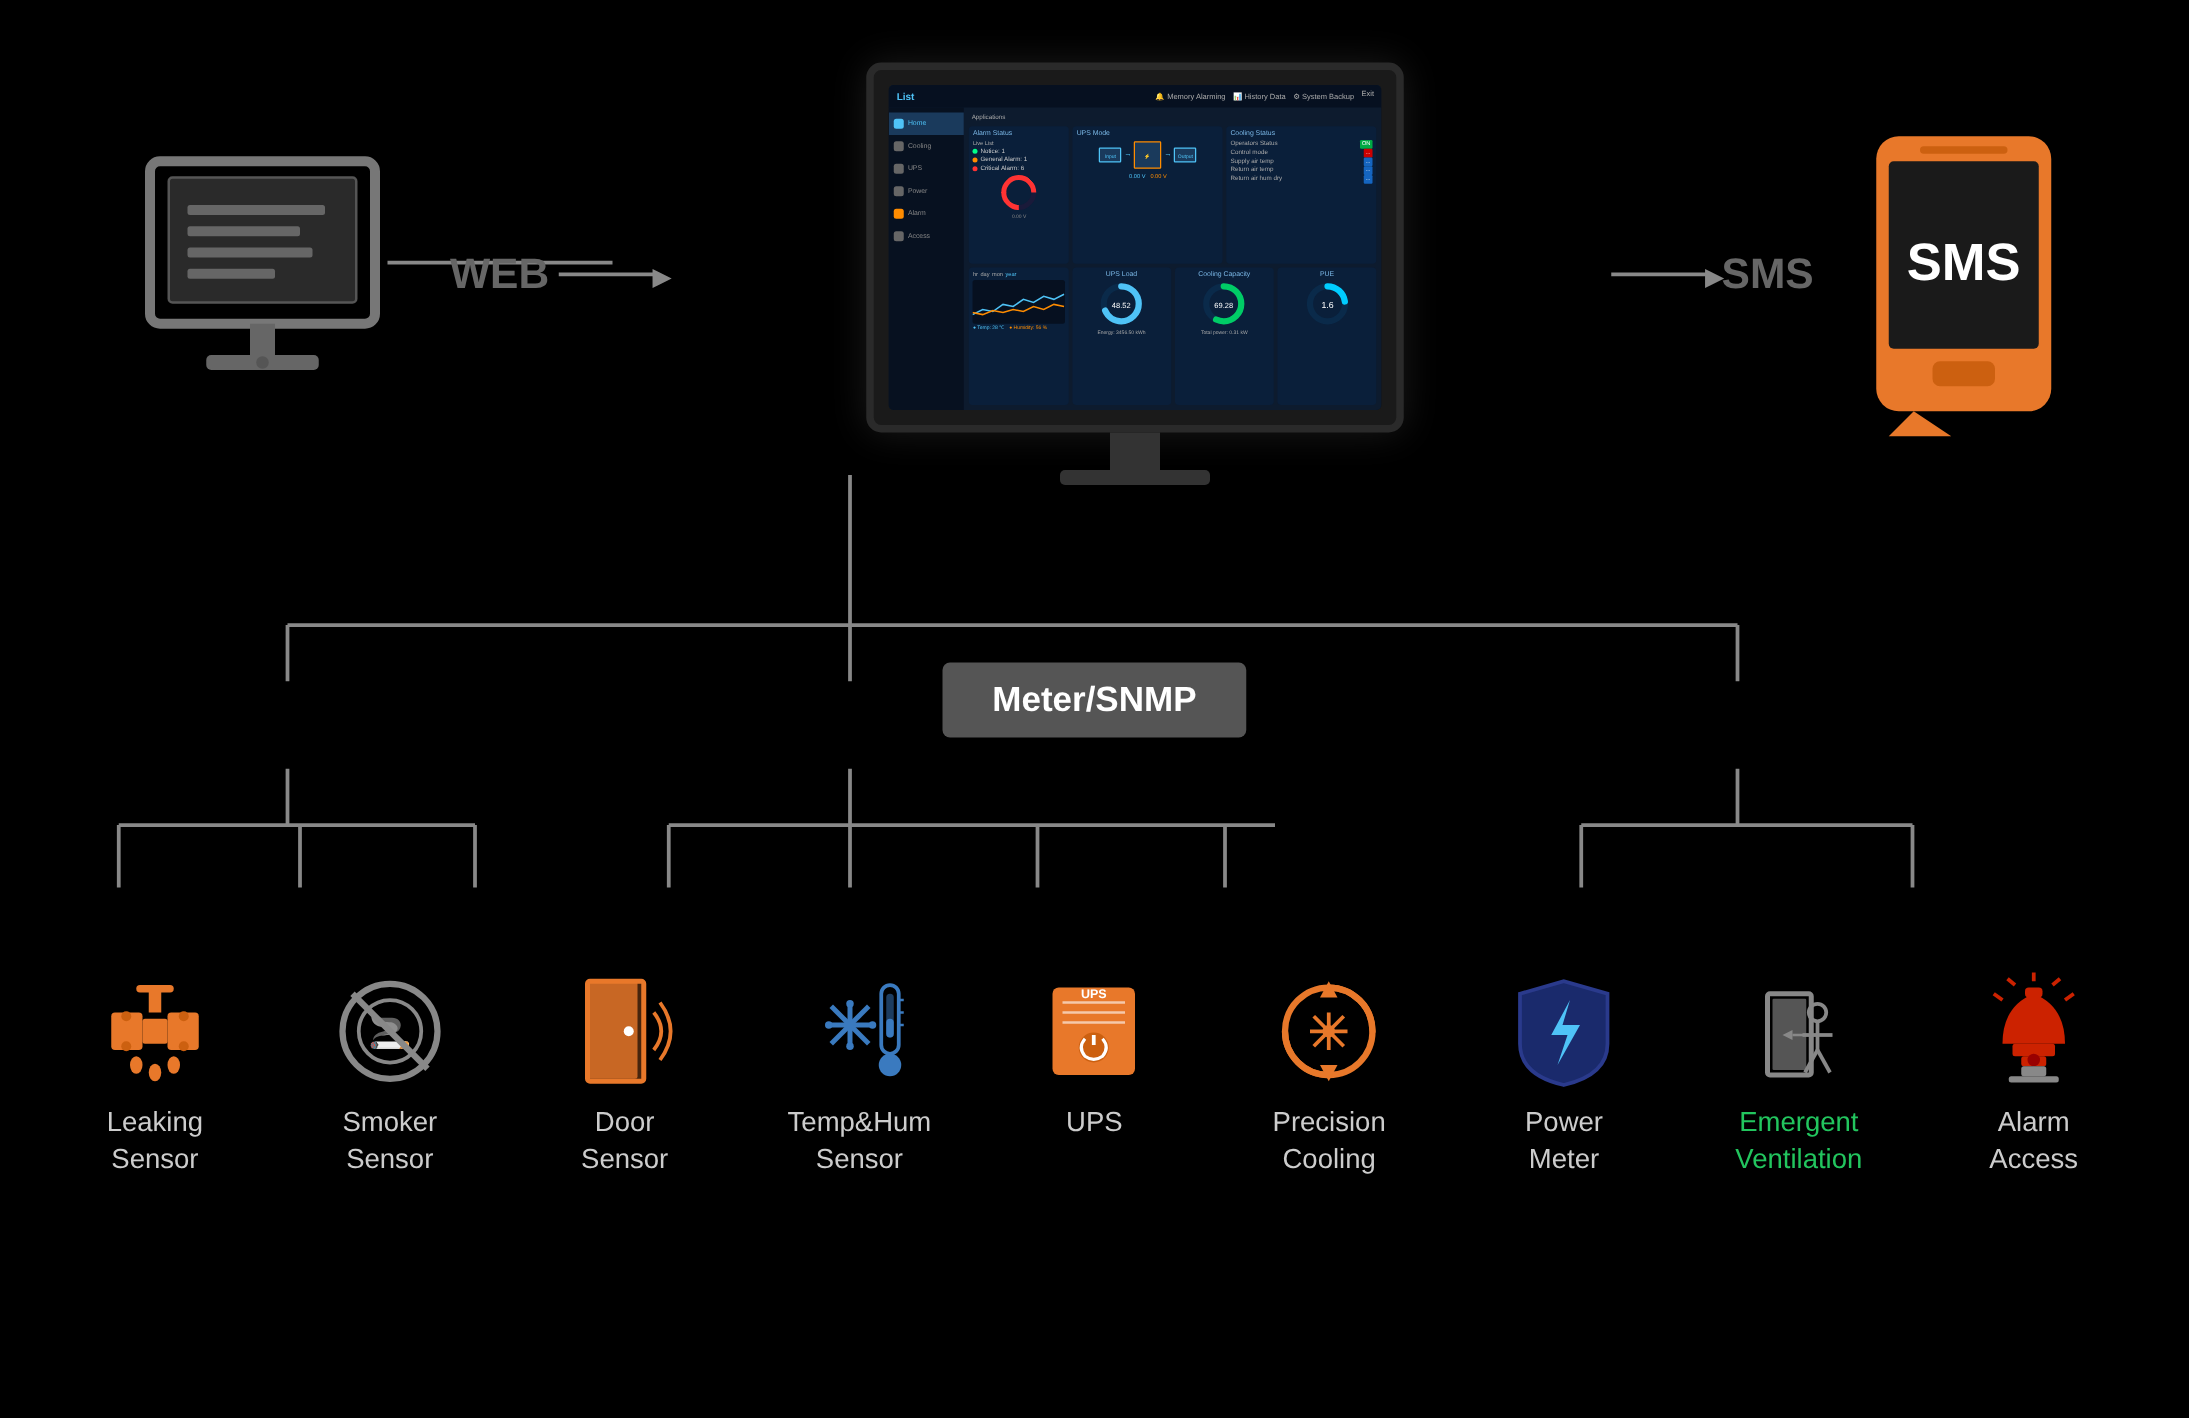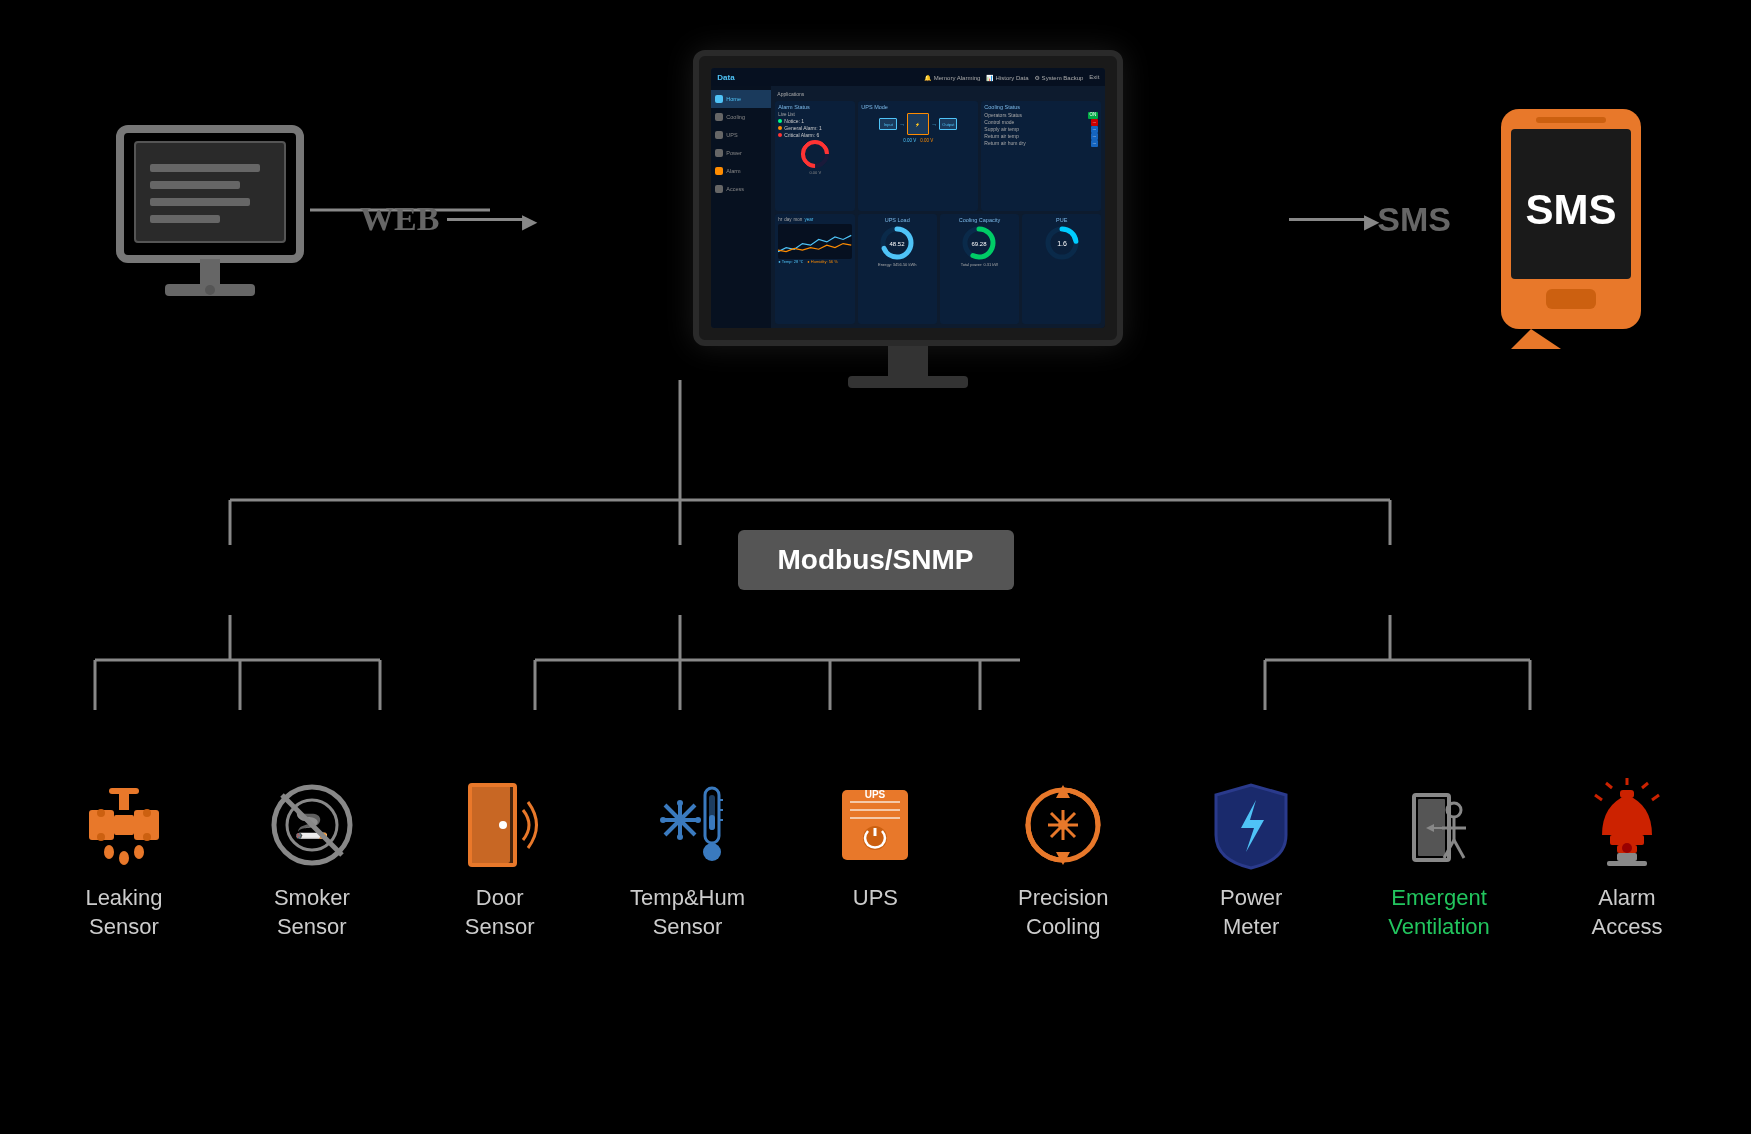--- a/index.html
+++ b/index.html
@@ -359,36 +359,36 @@
           <rect x="50" y="89" width="100" height="8" rx="2" fill="#666"></rect>
           <rect x="50" y="106" width="70" height="8" rx="2" fill="#666"></rect>
 
           <rect x="100" y="150" width="20" height="25" fill="#666"></rect>
 
           <rect x="65" y="175" width="90" height="12" rx="4" fill="#666"></rect>
 
           <circle cx="110" cy="181" r="5" fill="#555"></circle>
         </svg>
       </div>
-      <div style="display:flex;align-items:center;gap:8px;font-family:Liberation Serif, serif;">
+      <div style="display:flex;align-items:center;gap:8px;">
         <span style="font-size:34px;font-weight:bold;color:#666;">WEB</span>
         <div style="width:80px;height:3px;background:#888;position:relative;">
           <span style="position:absolute;right:-10px;top:-9px;color:#888;font-size:20px;">▶</span>
         </div>
       </div>
     </div>
 
     <div class="monitor-container">
       <div class="monitor-outer">
         <div class="monitor-screen">
 
           <div class="mini-dash">
 
             <div class="mini-topbar">
-              <span class="mini-logo">Data</span>
+              <span class="mini-logo">List</span>
               <div class="mini-nav">
                 <span class="mini-nav-item">🔔 Memory Alarming</span>
                 <span class="mini-nav-item">📊 History Data</span>
                 <span class="mini-nav-item">⚙ System Backup</span>
                 <span class="mini-nav-item">Exit</span>
               </div>
             </div>
 
             <div class="mini-body">
 
@@ -567,21 +567,21 @@
           <rect x="65" y="190" width="50" height="20" rx="6" fill="#cc6010"></rect>
 
           <polygon points="50,230 30,250 80,250" fill="#E8782A"></polygon>
         </svg>
       </div>
     </div>
 
   </div>
 
   <div class="middle-row">
-    <div class="protocol-box">Modbus/SNMP</div>
+    <div class="protocol-box">Meter/SNMP</div>
   </div>
 
   <div class="bottom-row">
 
     <div class="device-item">
       <div class="device-icon">
         <svg width="90" height="90" viewBox="0 0 90 90">
 
           <rect x="10" y="30" width="25" height="30" rx="3" fill="#E8782A"></rect>
           <rect x="35" y="35" width="20" height="20" rx="2" fill="#E8782A"></rect>

